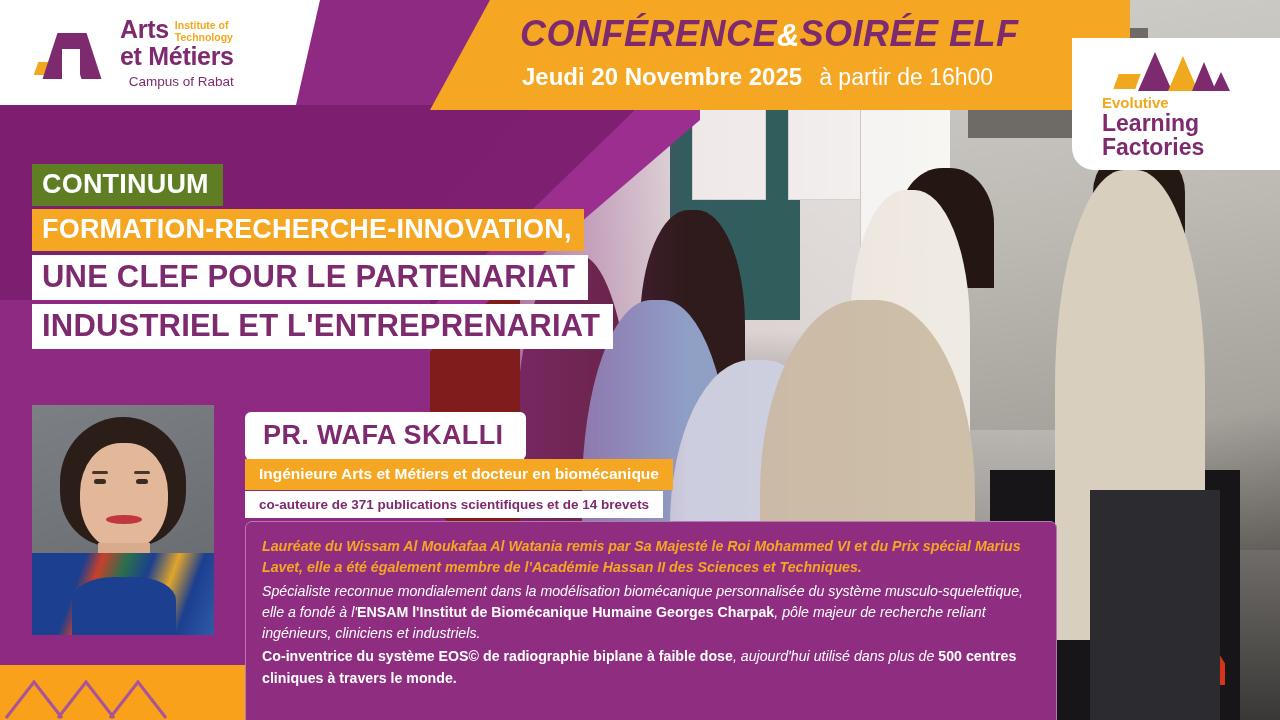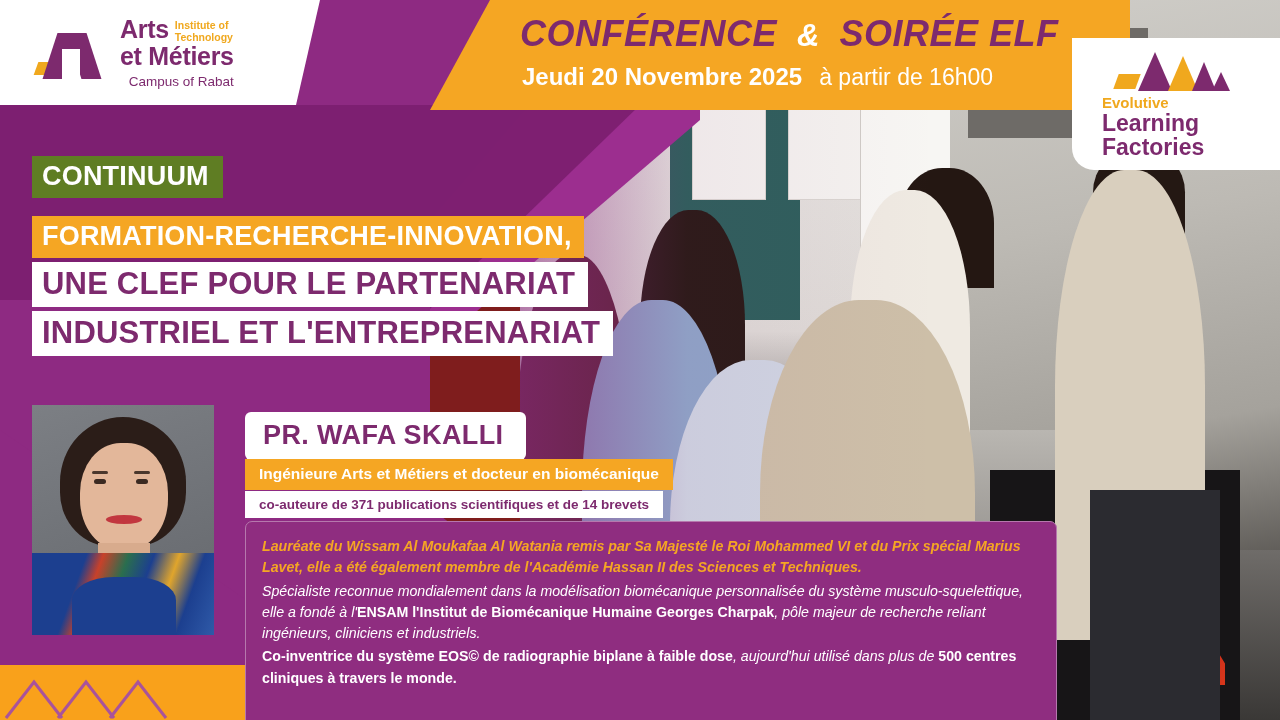--- a/index.html
+++ b/index.html
@@ -63,44 +63,44 @@
   .am-txt{display:flex;flex-direction:column;line-height:1;}
   .am-l1{display:flex;align-items:flex-start;gap:6px;}
   .am-arts{font-size:25px;font-weight:bold;color:#7d2a6e;letter-spacing:-.3px;}
   .am-inst{font-size:10.5px;color:#f0a81e;font-weight:bold;line-height:1.15;padding-top:2px;}
   .am-met{font-size:25px;font-weight:bold;color:#7d2a6e;letter-spacing:-.3px;margin-top:1px;}
   .am-camp{font-size:13.5px;color:#7d2a6e;margin-top:6px;text-align:right;}
 
   
   .obanner{position:absolute;left:430px;top:0;width:700px;height:110px;background:#f5a623;
       clip-path:polygon(60px 0,700px 0,700px 110px,0 110px);z-index:5;}
-  .obanner .row1{position:absolute;left:90px;top:13px;display:flex;align-items:baseline;gap:20px;}
+  .obanner .row1{position:absolute;left:90px;top:13px;display:flex;align-items:baseline;}
   .ob-conf,.ob-soiree{font-size:36px;font-weight:bold;font-style:italic;color:#7d2a6e;letter-spacing:.5px;}
   .ob-amp{font-size:31px;font-weight:bold;font-style:italic;color:#ffffff;}
   .obanner .row2{position:absolute;left:92px;top:63px;display:flex;align-items:baseline;gap:17px;}
   .ob-date{font-size:24px;font-weight:bold;color:#ffffff;}
   .ob-time{font-size:23px;color:#ffffff;}
 
   
   .elf{position:absolute;right:0;top:0;width:208px;height:132px;background:#ffffff;border-bottom-left-radius:22px;z-index:7;
        display:flex;flex-direction:column;align-items:center;justify-content:center;padding-top:4px;box-sizing:border-box;margin-top:38px;}
   .elf-mark{width:120px;height:40px;position:relative;margin-bottom:3px;}
   .elf-mark .w1{position:absolute;left:22px;top:0;width:0;height:0;border-left:17px solid transparent;border-right:17px solid transparent;border-bottom:39px solid #7d2a6e;}
   .elf-mark .w2{position:absolute;left:52px;top:4px;width:0;height:0;border-left:15px solid transparent;border-right:15px solid transparent;border-bottom:35px solid #f0a81e;}
   .elf-mark .w3{position:absolute;left:76px;top:10px;width:0;height:0;border-left:12px solid transparent;border-right:12px solid transparent;border-bottom:29px solid #7d2a6e;}
   .elf-mark .w4{position:absolute;left:96px;top:20px;width:0;height:0;border-left:9px solid transparent;border-right:9px solid transparent;border-bottom:19px solid #7d2a6e;}
   .elf-mark .dash2{position:absolute;left:0;top:22px;width:22px;height:15px;background:#f0a81e;transform:skewX(-20deg);}
   .elf-evo{font-size:15px;color:#f0a81e;font-weight:bold;align-self:flex-start;margin-left:30px;line-height:1.05;}
   .elf-l{font-size:23px;color:#7d2a6e;font-weight:bold;align-self:flex-start;margin-left:30px;line-height:1.07;}
 
   
-  .headline{position:absolute;left:32px;top:156px;z-index:8;}
+  .headline{position:absolute;left:32px;top:164px;z-index:8;}
   .hl{display:inline-block;font-weight:bold;letter-spacing:.2px;white-space:nowrap;}
   .hl1{background:#5f7d23;color:#ffffff;font-size:27px;padding:5px 14px 6px 10px;}
-  .hl2{background:#f5a623;color:#ffffff;font-size:27px;padding:5px 12px 6px 10px;margin-top:18px;}
+  .hl2{background:#f5a623;color:#ffffff;font-size:27px;padding:5px 12px 6px 10px;margin-top:3px;}
   .hl3,.hl4{background:#ffffff;color:#7d2a6e;font-size:31px;padding:4px 13px 5px 10px;margin-top:4px;}
 
   
   .portrait{position:absolute;left:32px;top:405px;width:182px;height:230px;overflow:hidden;background:#6f7277;z-index:8;}
   .portrait .bg{position:absolute;inset:0;background:linear-gradient(160deg,#7c7f84,#64676c);}
   .portrait .hair{position:absolute;left:28px;top:12px;width:126px;height:130px;background:#2b1d18;border-radius:50% 50% 42% 42%;}
   .portrait .face{position:absolute;left:48px;top:38px;width:88px;height:108px;background:#e3b79a;border-radius:46% 46% 48% 48%;}
   .portrait .eyeL,.portrait .eyeR{position:absolute;top:74px;width:12px;height:5px;background:#3b2a22;border-radius:3px;}
   .portrait .eyeL{left:62px;} .portrait .eyeR{left:104px;}
   .portrait .browL,.portrait .browR{position:absolute;top:66px;width:16px;height:3px;background:#4a372c;border-radius:2px;}

